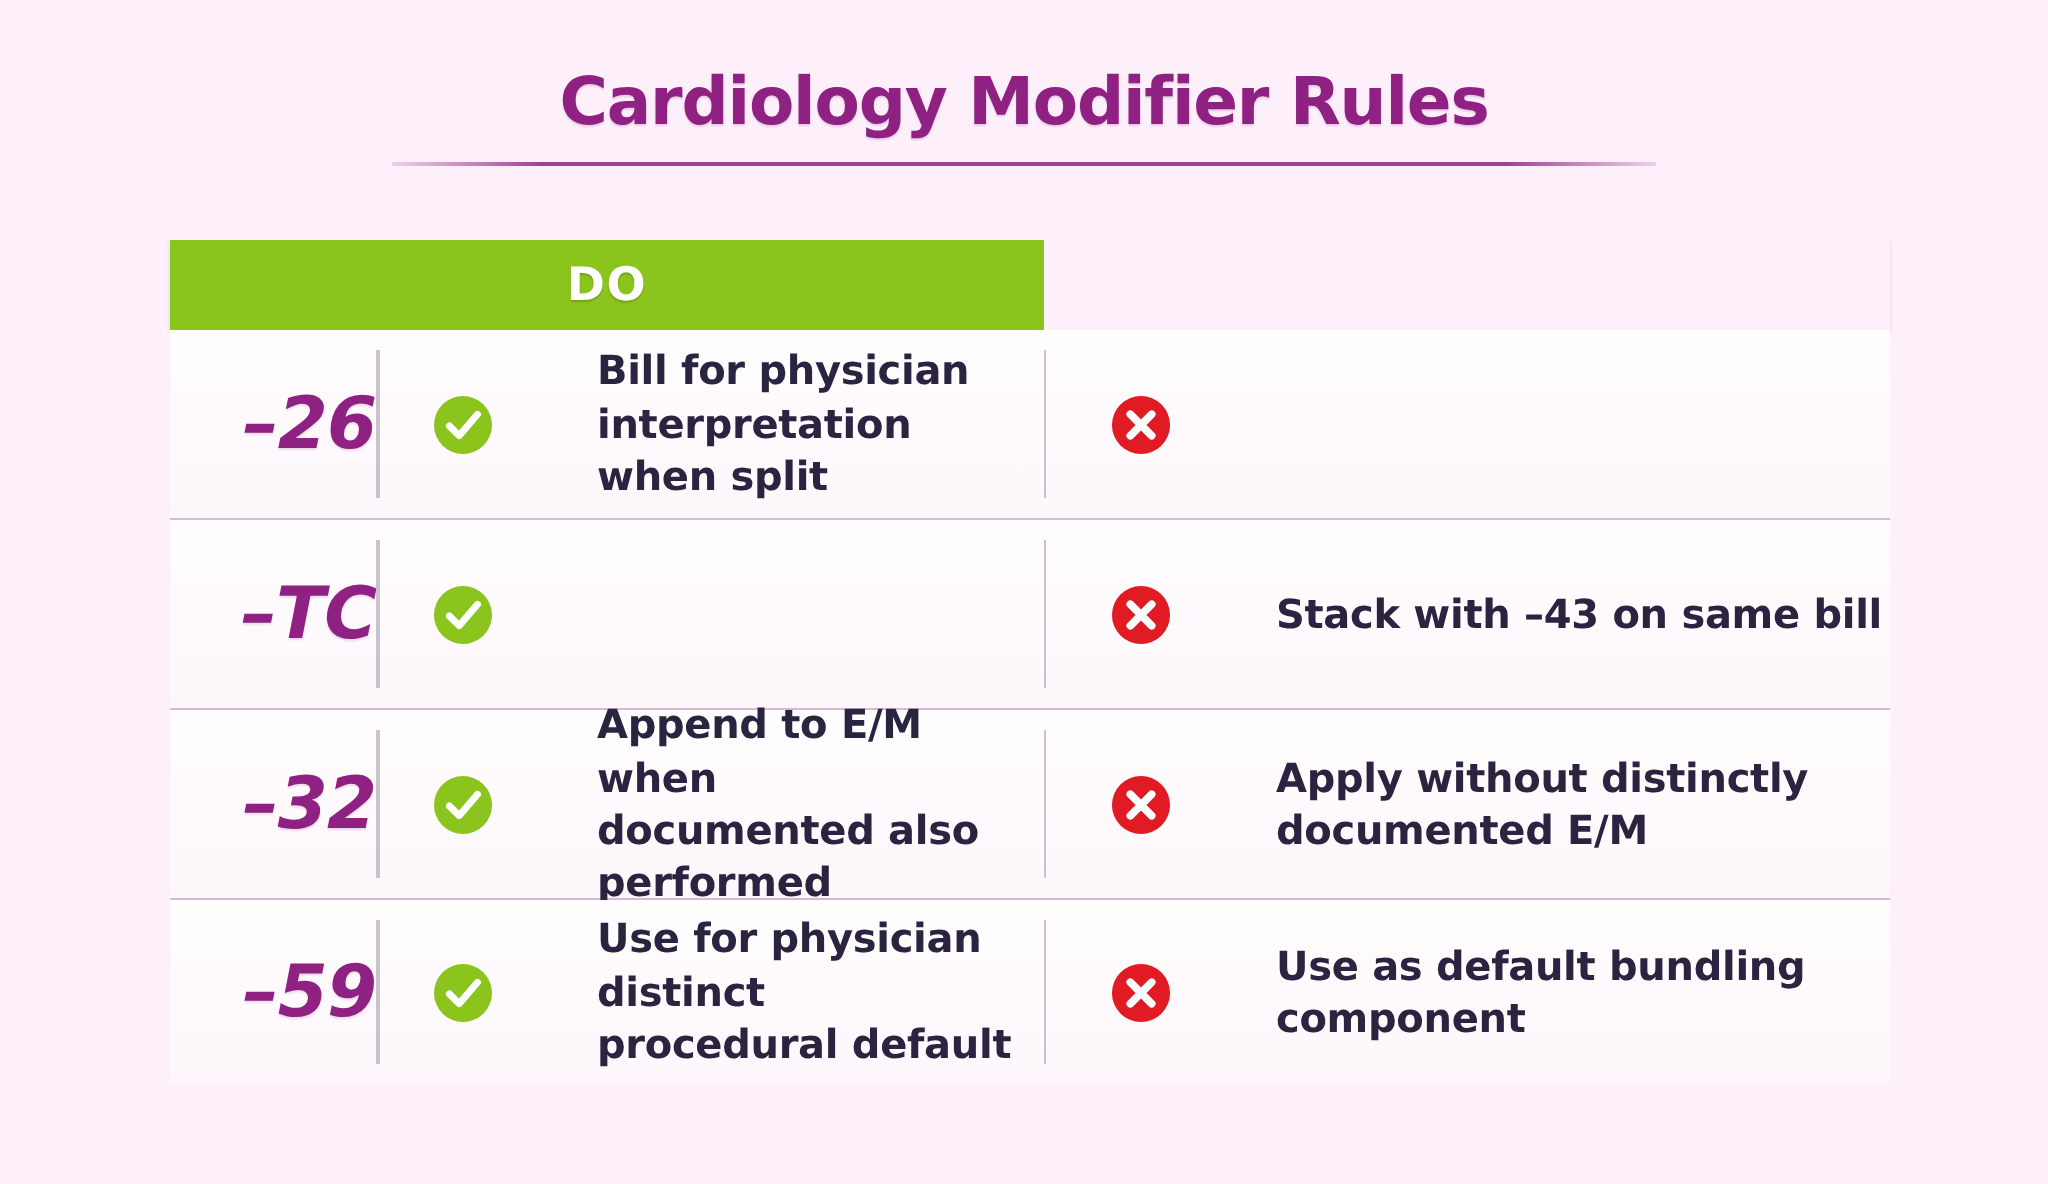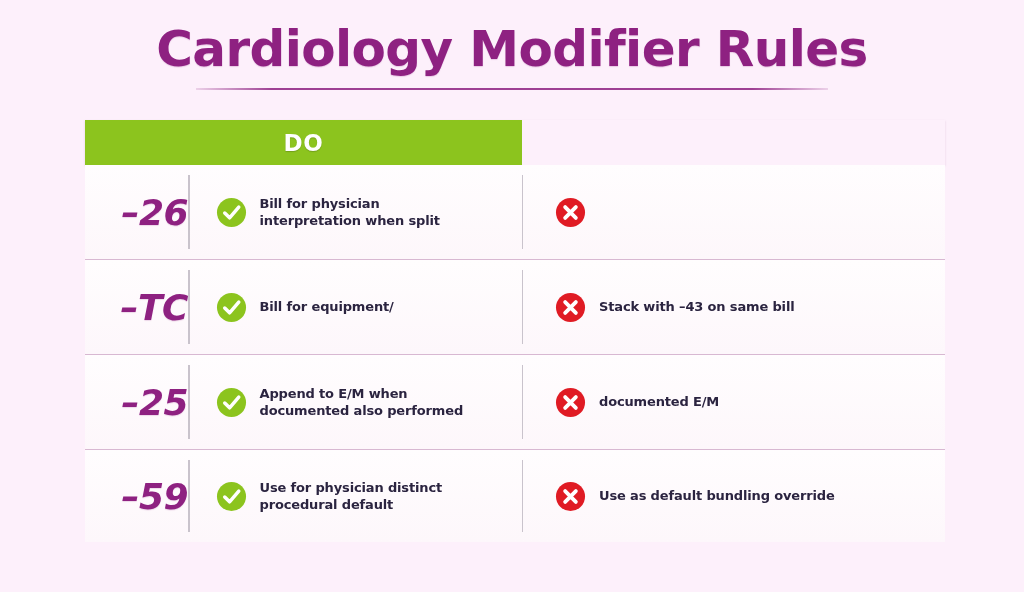--- a/index.html
+++ b/index.html
@@ -18,26 +18,26 @@
   
   .title-block {
     position: absolute;
     top: 22px;
     left: 0;
     width: 1024px;
     text-align: center;
   }
   .page-title {
     font-family: "DejaVu Sans", sans-serif;
-    font-size: 50px;
+    font-size: 33px;
     font-weight: bold;
     letter-spacing: -0.6px;
     color: #8e2181;
     line-height: 1.0;
-    margin: 2px;
+    margin: 12px;
     text-shadow: 0 1px 1px rgba(140,30,125,0.18);
   }
   .title-rule {
     margin: 14px auto 0 auto;
     width: 632px;
     height: 2px;
     background: linear-gradient(to right,
         rgba(142,33,129,0.15),
         rgba(142,33,129,0.85) 12%,
         rgba(142,33,129,0.85) 88%,
@@ -139,25 +139,26 @@
   .icon {
     flex: 0 0 auto;
     width: 31px;
     height: 31px;
     margin-right: 13px;
     display: block;
   }
 
   .item-text {
     font-family: "DejaVu Sans", sans-serif;
-    font-size: 13px;
+    font-size: 20px;
     font-weight: bold;
     color: #2b2440;
     line-height: 1.32;
     letter-spacing: -0.15px;
+    margin-left: 39px;
   }
   .item-text .l2 { display: block; }
 </style>
 </head>
 <body>
 
 <div class="title-block">
   <div class="page-title">Cardiology Modifier Rules</div>
   <div class="title-rule"></div>
 </div>
@@ -198,58 +199,58 @@
       <div class="code-cell">
         <span class="code-text">–TC</span>
       </div>
       <div class="vdiv"></div>
       <div class="do-cell">
         <svg class="icon" viewBox="0 0 32 32">
           <circle cx="16" cy="16" r="15" fill="#8cc41e"></circle>
           <path d="M9 16.5 L14 21.5 L23.5 10.5" fill="none" stroke="#ffffff" stroke-width="3.6" stroke-linecap="round" stroke-linejoin="round"></path>
         </svg>
         <div class="item-text">
-          <span>Bill for equipment/</span>
         </div>
       </div>
       <div class="vdiv"></div>
       <div class="dont-cell">
         <svg class="icon" viewBox="0 0 32 32">
           <circle cx="16" cy="16" r="15" fill="#e01b24"></circle>
           <path d="M10.5 10.5 L21.5 21.5 M21.5 10.5 L10.5 21.5" fill="none" stroke="#ffffff" stroke-width="4" stroke-linecap="round"></path>
         </svg>
         <div class="item-text">
           <span>Stack with –43 on same bill</span>
           <span class="l2"></span>
         </div>
       </div>
     </div>
 
     <div class="row">
       <div class="code-cell">
-        <span class="code-text">–25</span>
+        <span class="code-text">–32</span>
       </div>
       <div class="vdiv"></div>
       <div class="do-cell">
         <svg class="icon" viewBox="0 0 32 32">
           <circle cx="16" cy="16" r="15" fill="#8cc41e"></circle>
           <path d="M9 16.5 L14 21.5 L23.5 10.5" fill="none" stroke="#ffffff" stroke-width="3.6" stroke-linecap="round" stroke-linejoin="round"></path>
         </svg>
         <div class="item-text">
           <span>Append to E/M when</span>
           <span class="l2">documented also performed</span>
         </div>
       </div>
       <div class="vdiv"></div>
       <div class="dont-cell">
         <svg class="icon" viewBox="0 0 32 32">
           <circle cx="16" cy="16" r="15" fill="#e01b24"></circle>
           <path d="M10.5 10.5 L21.5 21.5 M21.5 10.5 L10.5 21.5" fill="none" stroke="#ffffff" stroke-width="4" stroke-linecap="round"></path>
         </svg>
         <div class="item-text">
+          <span>Apply without distinctly</span>
           <span class="l2">documented E/M</span>
         </div>
       </div>
     </div>
 
     <div class="row">
       <div class="code-cell">
         <span class="code-text">–59</span>
       </div>
       <div class="vdiv"></div>
@@ -263,20 +264,20 @@
           <span class="l2">procedural default</span>
         </div>
       </div>
       <div class="vdiv"></div>
       <div class="dont-cell">
         <svg class="icon" viewBox="0 0 32 32">
           <circle cx="16" cy="16" r="15" fill="#e01b24"></circle>
           <path d="M10.5 10.5 L21.5 21.5 M21.5 10.5 L10.5 21.5" fill="none" stroke="#ffffff" stroke-width="4" stroke-linecap="round"></path>
         </svg>
         <div class="item-text">
-          <span>Use as default bundling override</span>
+          <span>Use as default bundling component</span>
           <span class="l2"></span>
         </div>
       </div>
     </div>
 
   </div>
 </div>
 
 </body></html>

